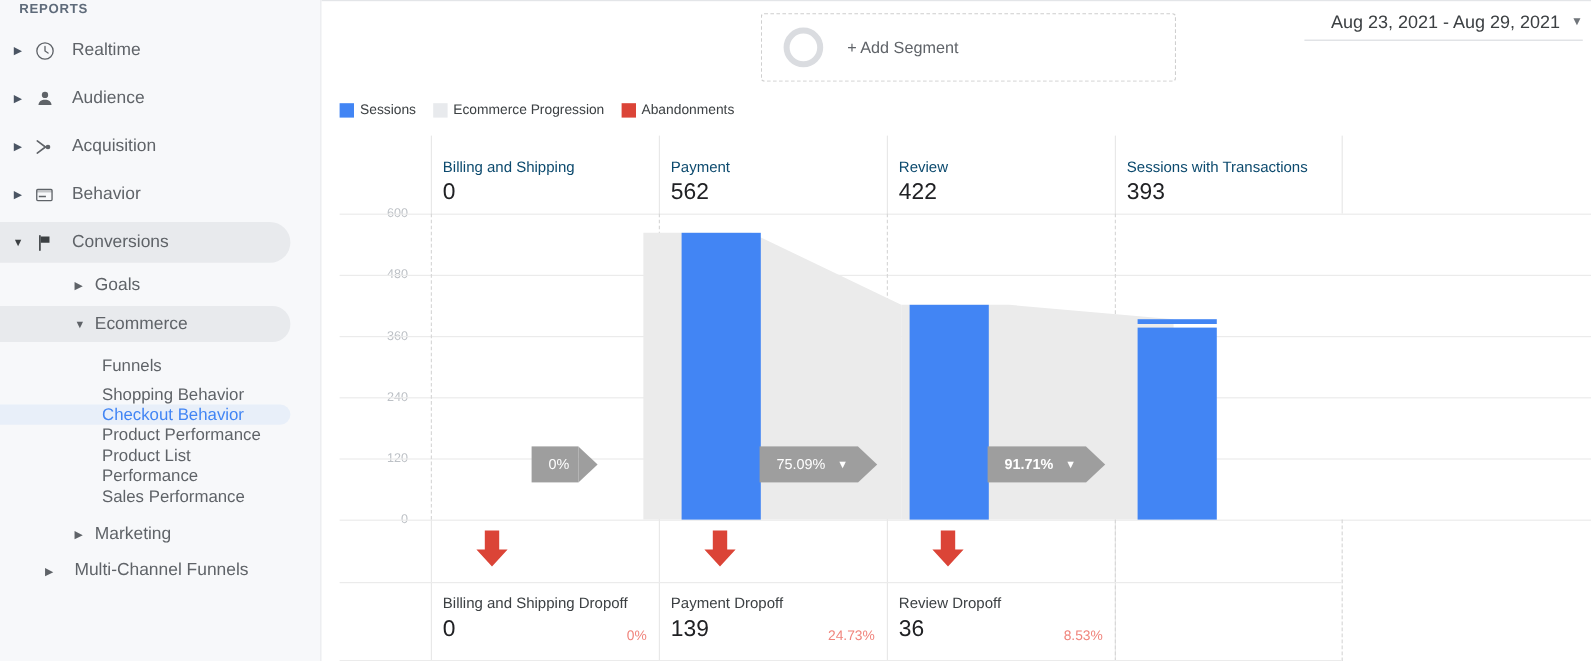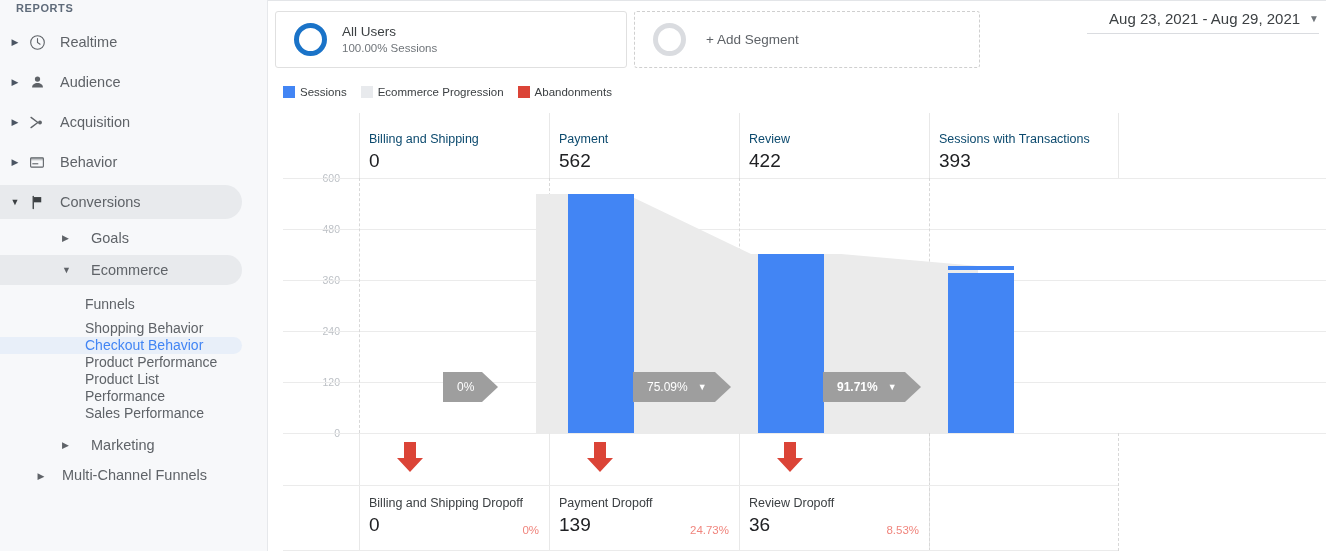--- a/index.html
+++ b/index.html
@@ -67,21 +67,21 @@
     background: transparent;
   }
   .sub-row.active .pill { background: #e8eaed; }
   .sub-caret {
     position: relative; z-index: 2;
     margin-left: 62px; width: 12px;
     font-size: 9px; color: #5f6368; line-height: 1;
   }
   .sub-label {
     position: relative; z-index: 2;
-    font-size: 14.5px; color: #5f6368; margin-left: 17px;
+    font-size: 14.5px; color: #5f6368; margin-left: 5px;
   }
 
   
   .leaf {
     position: relative;
     padding-left: 85px; padding-right: 30px;
     font-size: 14px; line-height: 17px;
     color: #5f6368; cursor: pointer;
   }
   .leaf .pill {
@@ -305,27 +305,20 @@
         <div class="c">▶</div>
         <div class="t">Multi-Channel Funnels</div>
       </div>
 
     </div>
   </div>
 
   <div id="main">
     <div class="topbar-rule"></div>
 
-    <div class="seg" id="seg-all">
-      <div class="ring"></div>
-      <div class="seg-txt">
-        <div class="seg-title">All Users</div>
-        <div class="seg-sub">100.00% Sessions</div>
-      </div>
-    </div>
 
     <div class="seg" id="seg-add">
       <div class="ring grey"></div>
       <div class="seg-add-txt">+ Add Segment</div>
     </div>
 
     <div id="daterange">
       <div class="dtxt">Aug 23, 2021 - Aug 29, 2021</div>
       <div class="dcaret">▼</div>
     </div>

